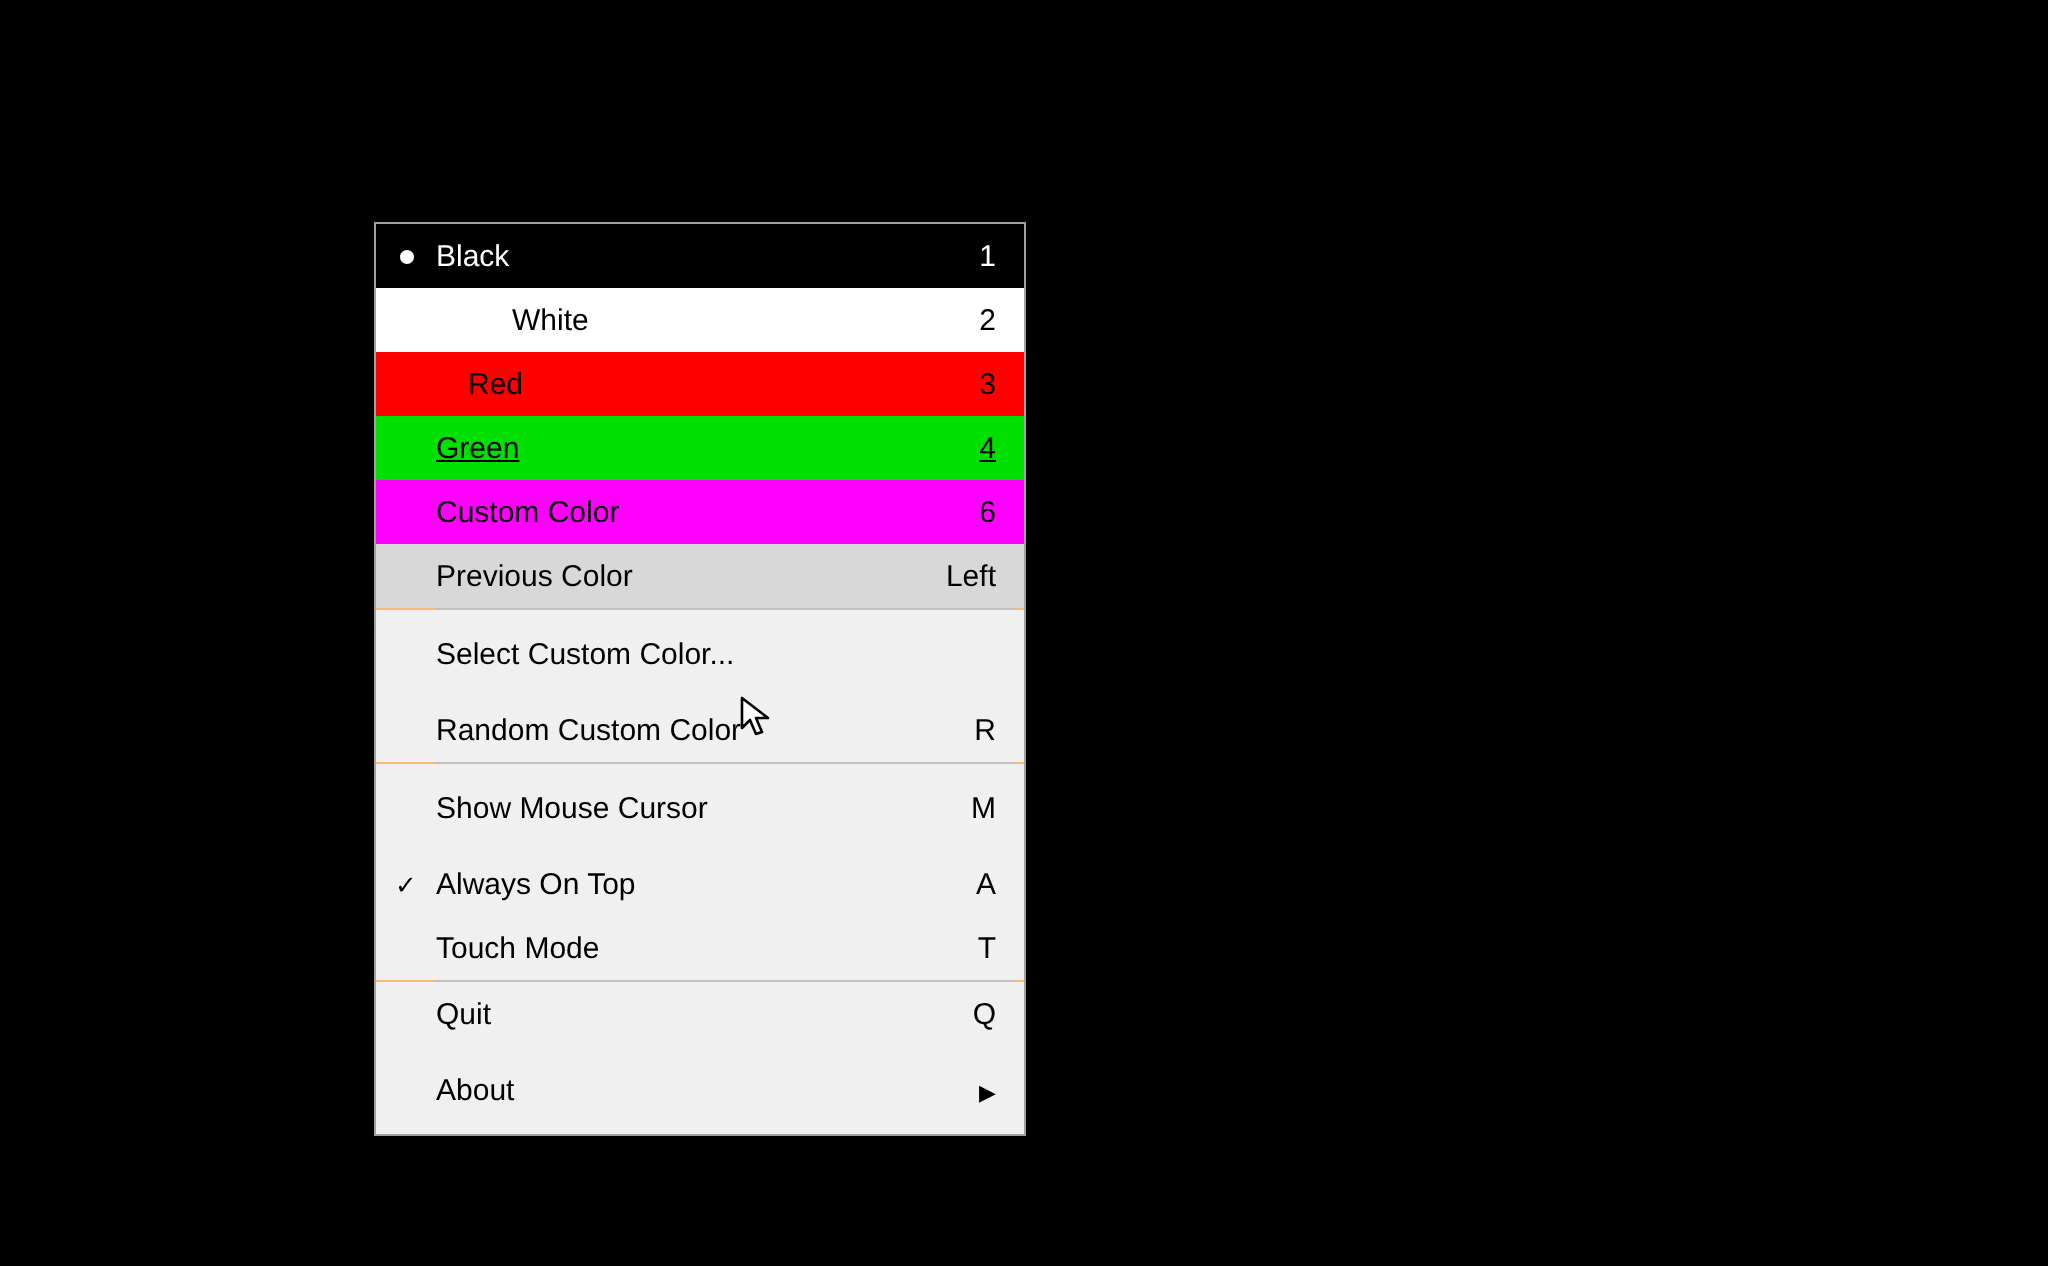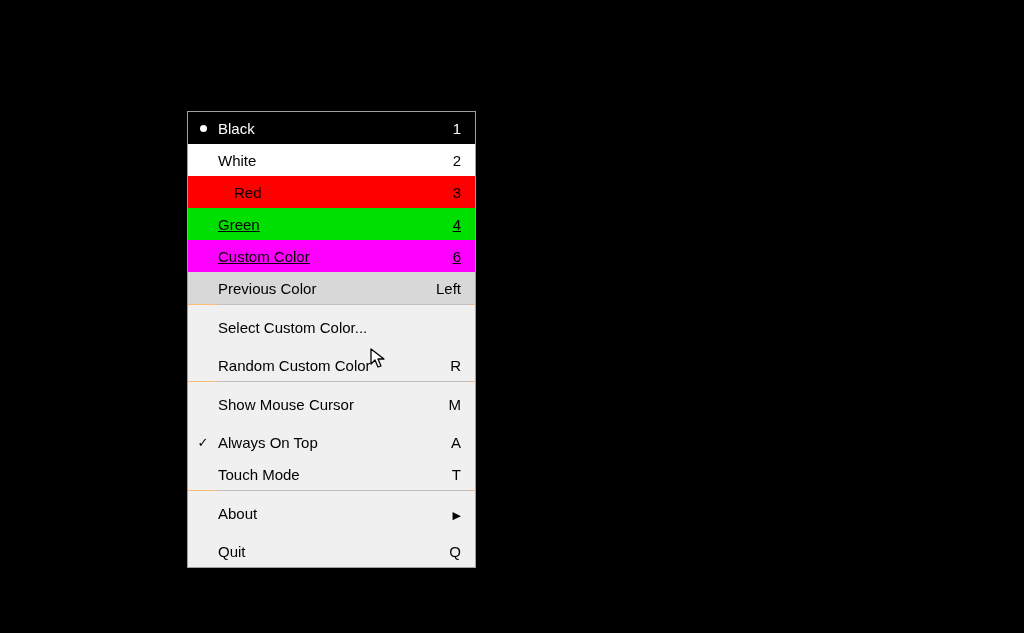--- a/index.html
+++ b/index.html
@@ -8,21 +8,21 @@
     width: 1024px;
     height: 633px;
     background: #000;
     font-family: "Segoe UI", Arial, sans-serif;
     overflow: hidden;
   }
   .context-menu {
     position: absolute;
     left: 187px;
     top: 111px;
-    width: 289px;
+    width: 326px;
     background: #fdba74;
     border: 1px solid #a0a0a0;
     box-sizing: border-box;
   }
   .menu-item {
     display: flex;
     align-items: center;
     height: 32px;
     font-size: 15px;
     box-sizing: border-box;
@@ -47,25 +47,25 @@
   }
   .divider {
     height: 1px;
     background: #c0c0c0;
     margin-left: 30px;
     margin-right: 4px;
   }
 
   
   .row-black   { background: #000000; color: #ffffff; }
-  .row-white   { background: #ffffff; color: #000000; }
+  .row-white   { background: #ffffff; color: #000000; gap: 38px; }
   .row-red     { background: #ff0000; color: #000000; gap: 16px; }
   .row-green   { background: #00e000; color: #000000; text-decoration: underline; }
   .row-blue    { background: #0000ff; color: #ffffff; }
-  .row-magenta { background: #ff00ff; color: #000000; text-decoration: underline; }
+  .row-magenta { background: #ff00ff; color: #000000; }
 
   .row-default { background: #f0f0f0; color: #000000; }
   .row-hover   { background: #d8d8d8; color: #000000; justify-content: space-between; }
 
   
   .bullet {
     width: 7px;
     height: 7px;
     border-radius: 50%;
     background: currentColor;
@@ -151,28 +151,28 @@
     <span class="accel-col">A</span>
   </div>
   <div class="menu-item row-default">
     <span class="mark-col"></span>
     <span class="label-col">Touch Mode</span>
     <span class="accel-col">T</span>
   </div>
 
   <div class="divider"></div>
 
+  <div class="menu-item row-default">
+    <span class="mark-col"></span>
+    <span class="label-col">Quit</span>
+    <span class="accel-col">Q</span>
+  </div>
   <div class="menu-item row-default" style="height:44px">
     <span class="mark-col"></span>
     <span class="label-col">About</span>
     <span class="accel-col"><span class="submenu-arrow">▶</span></span>
-  </div>
-  <div class="menu-item row-default">
-    <span class="mark-col"></span>
-    <span class="label-col">Quit</span>
-    <span class="accel-col">Q</span>
   </div>
 
 </div>
 
 <svg class="cursor" width="18" height="22" viewBox="0 0 18 22" style="left:370px; top:348px;">
   <path d="M1 1 L1 16 L5 12 L8 19 L11 18 L8 11 L14 11 Z" fill="#ffffff" stroke="#000000" stroke-width="1.3" stroke-linejoin="round"></path>
 </svg>
 
 </body></html>

